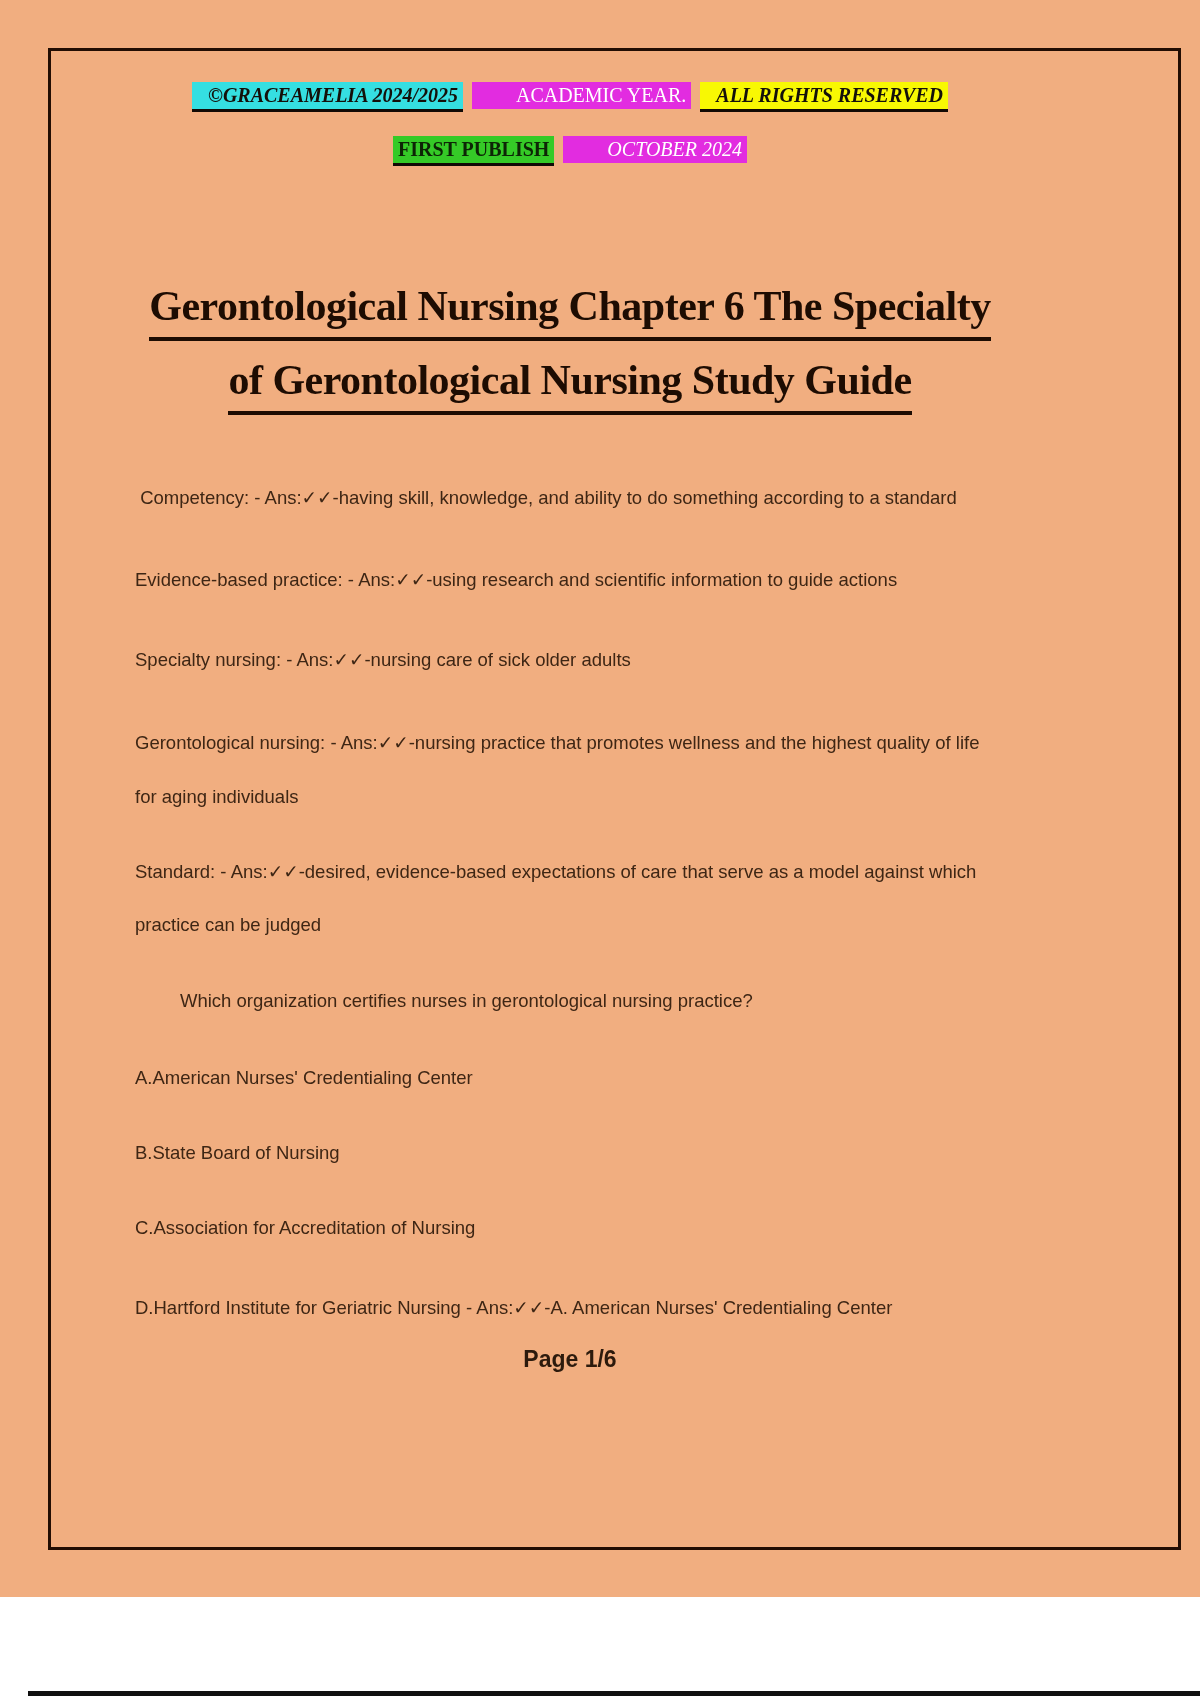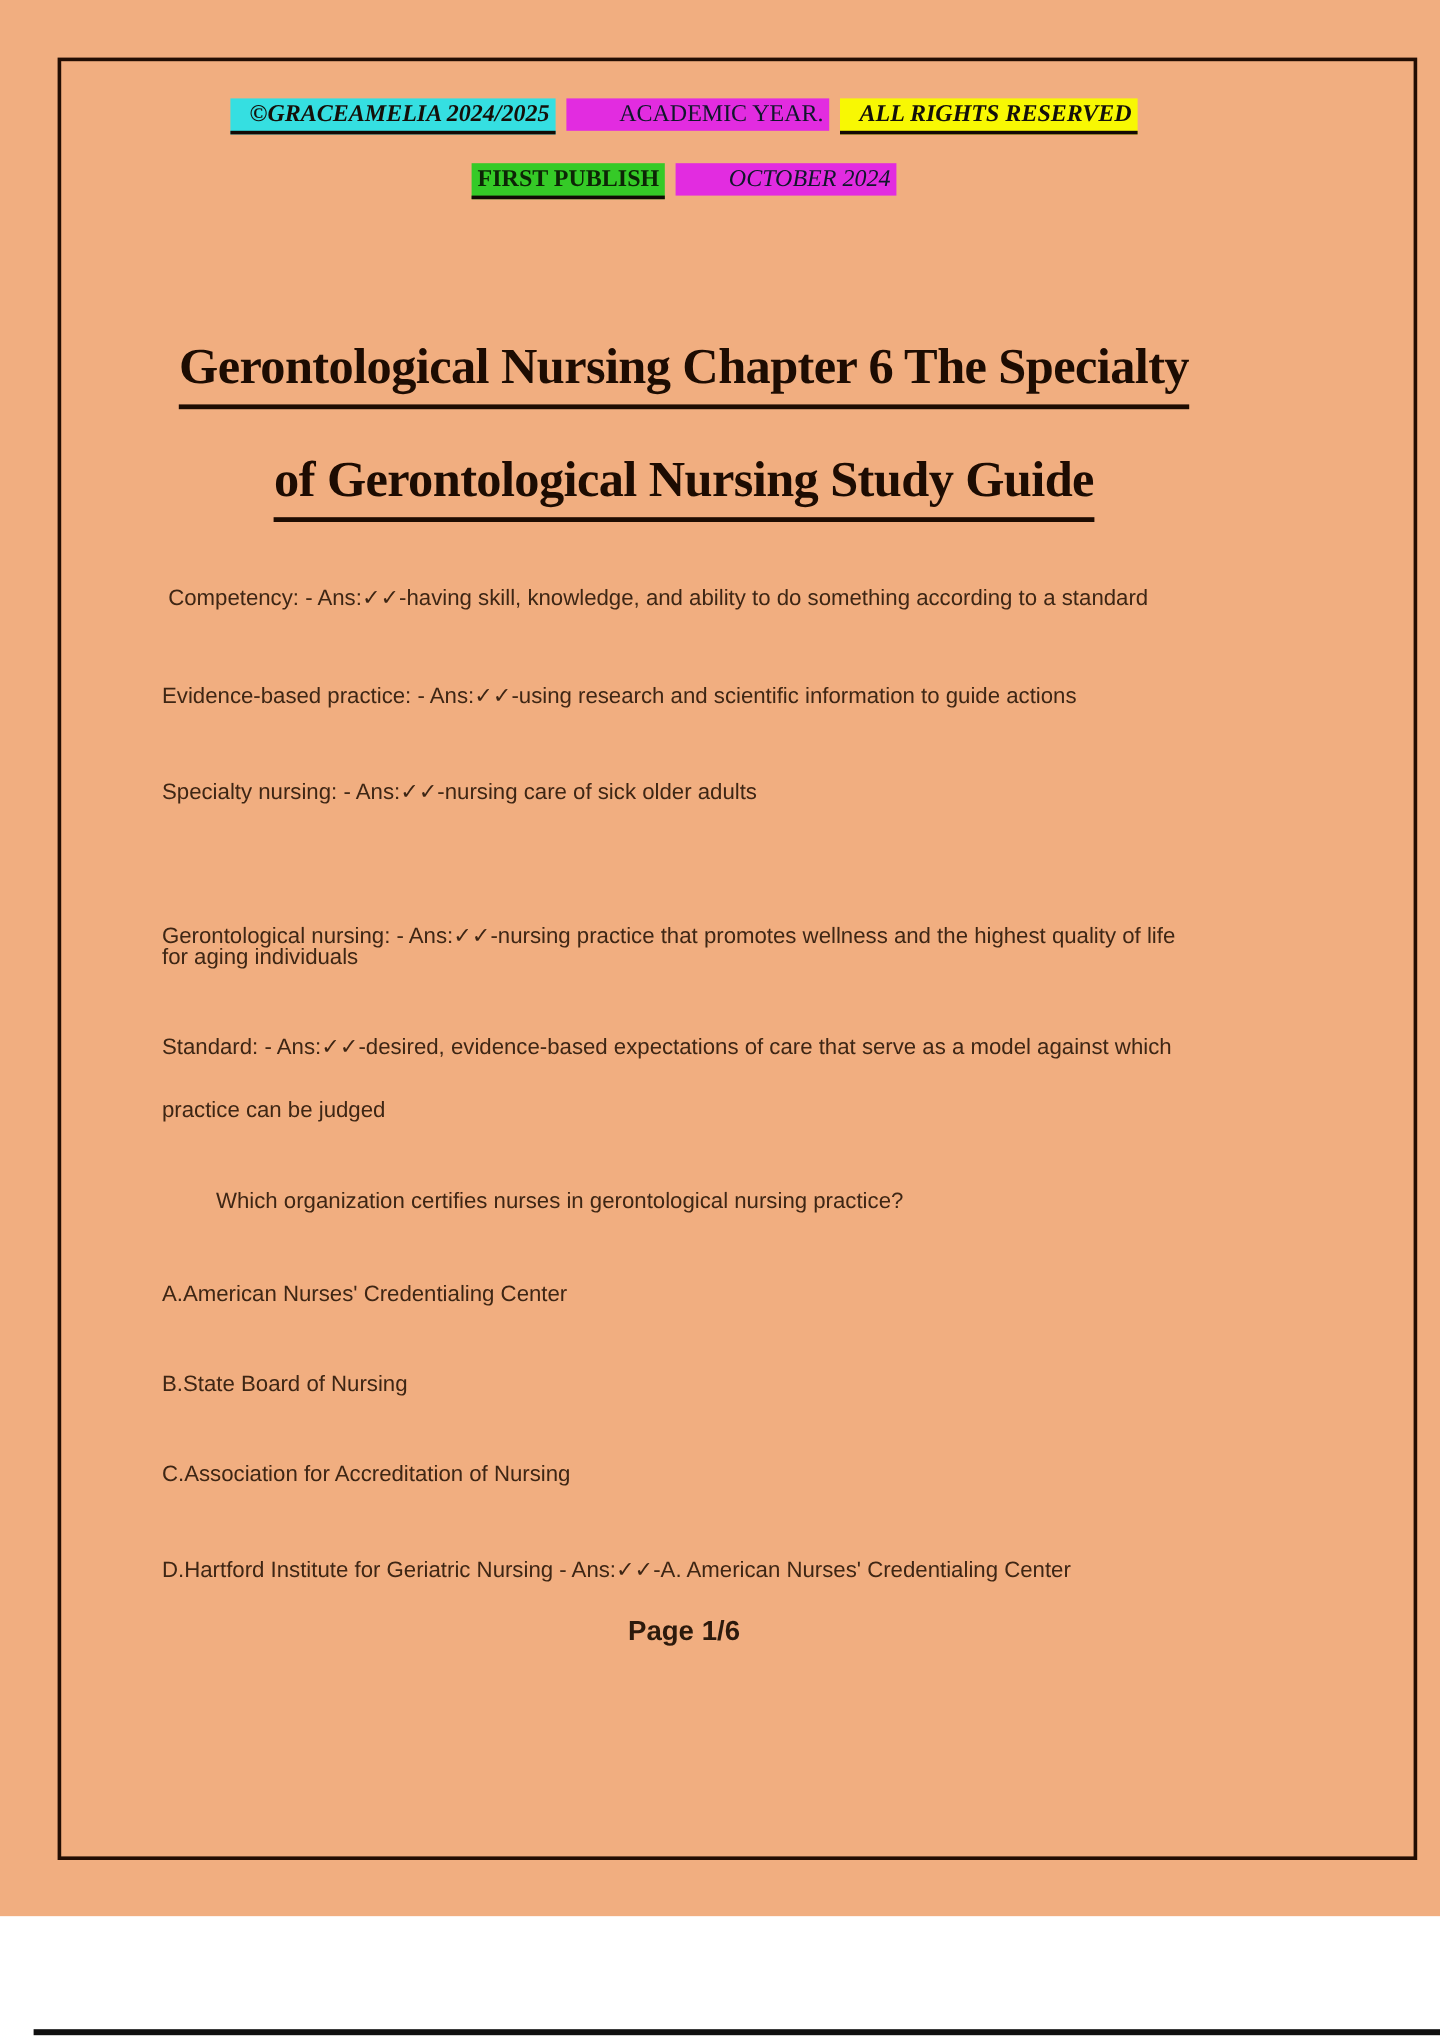--- a/index.html
+++ b/index.html
@@ -21,46 +21,46 @@
   
   .hdr{
     position:absolute;left:0;width:870px;text-align:center;
     font-family:"Liberation Serif","DejaVu Serif",serif;
     font-size:20px;color:#14100a;white-space:nowrap;
   }
   .hdr-1{top:82px;}
   .hdr-2{top:136px;}
   .hl{display:inline-block;padding:1px 5px 2px 5px;margin:0 2px;line-height:24px;}
   .hl-cyan{background:#35dfe1;}
-  .hl-magenta{background:#e22ce0;color:#0f172a;padding-left:44px;}
+  .hl-magenta{background:#e22ce0;color:#ffffff;padding-left:44px;}
   .hl-yellow{background:#f8f803;}
   .hl-green{background:#35ca27;color:#0d2506;}
   .bi{font-weight:bold;font-style:italic;padding-left:16px;}
   .b{font-weight:bold;}
   .i{font-style:italic;}
   .u{border-bottom:3px solid #120a05;}
   
   .title-line{
     position:absolute;left:0;width:870px;text-align:center;
     font-family:"Liberation Serif","DejaVu Serif",serif;
     font-weight:bold;font-size:42px;letter-spacing:-0.5px;
     color:#1d0c02;white-space:nowrap;
   }
   .title-line span{display:inline-block;border-bottom:4px solid #1d0c02;padding-bottom:7px;}
   .title-1{top:282px;}
-  .title-2{top:376px;text-decoration:underline;}
+  .title-2{top:356px;text-decoration:underline;}
   
   .bline{
     position:absolute;left:0;font-size:18.5px;line-height:23px;
     color:#3e2614;white-space:pre;
   }
   .bl-0{top:486px;}
   .bl-1{top:568px;text-align:center;}
   .bl-2{top:648px;}
-  .bl-3{top:731px;margin-top:37px;}
+  .bl-3{top:731px;}
   .bl-4{top:785px;}
   .bl-5{top:860px;}
   .bl-6{top:913px;}
   .bl-7{top:989px;margin-left:45px;}
   .bl-8{top:1066px;}
   .bl-9{top:1141px;}
   .bl-10{top:1216px;}
   .bl-11{top:1296px;}
   .pagenum{
     position:absolute;top:1346px;left:0;width:870px;text-align:center;

